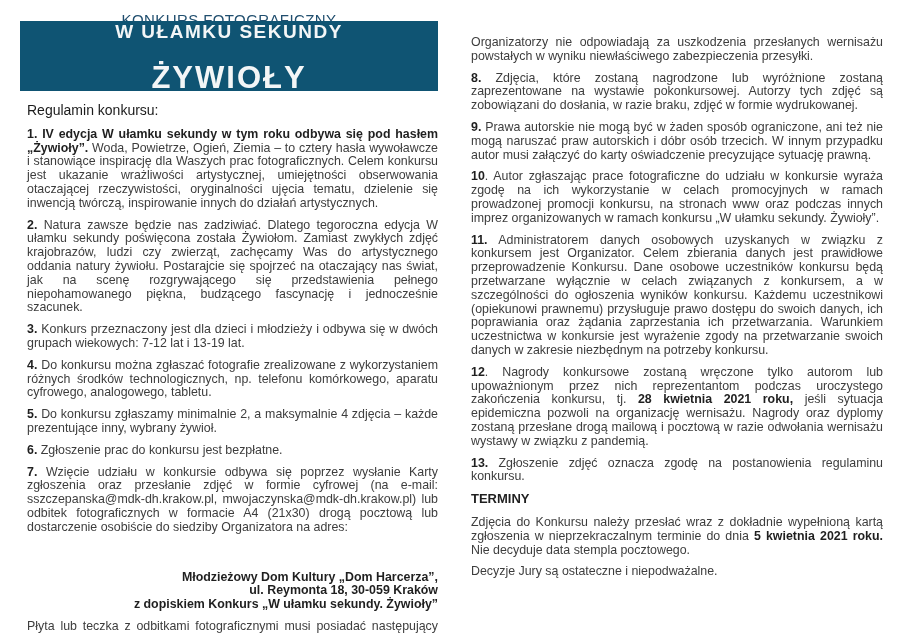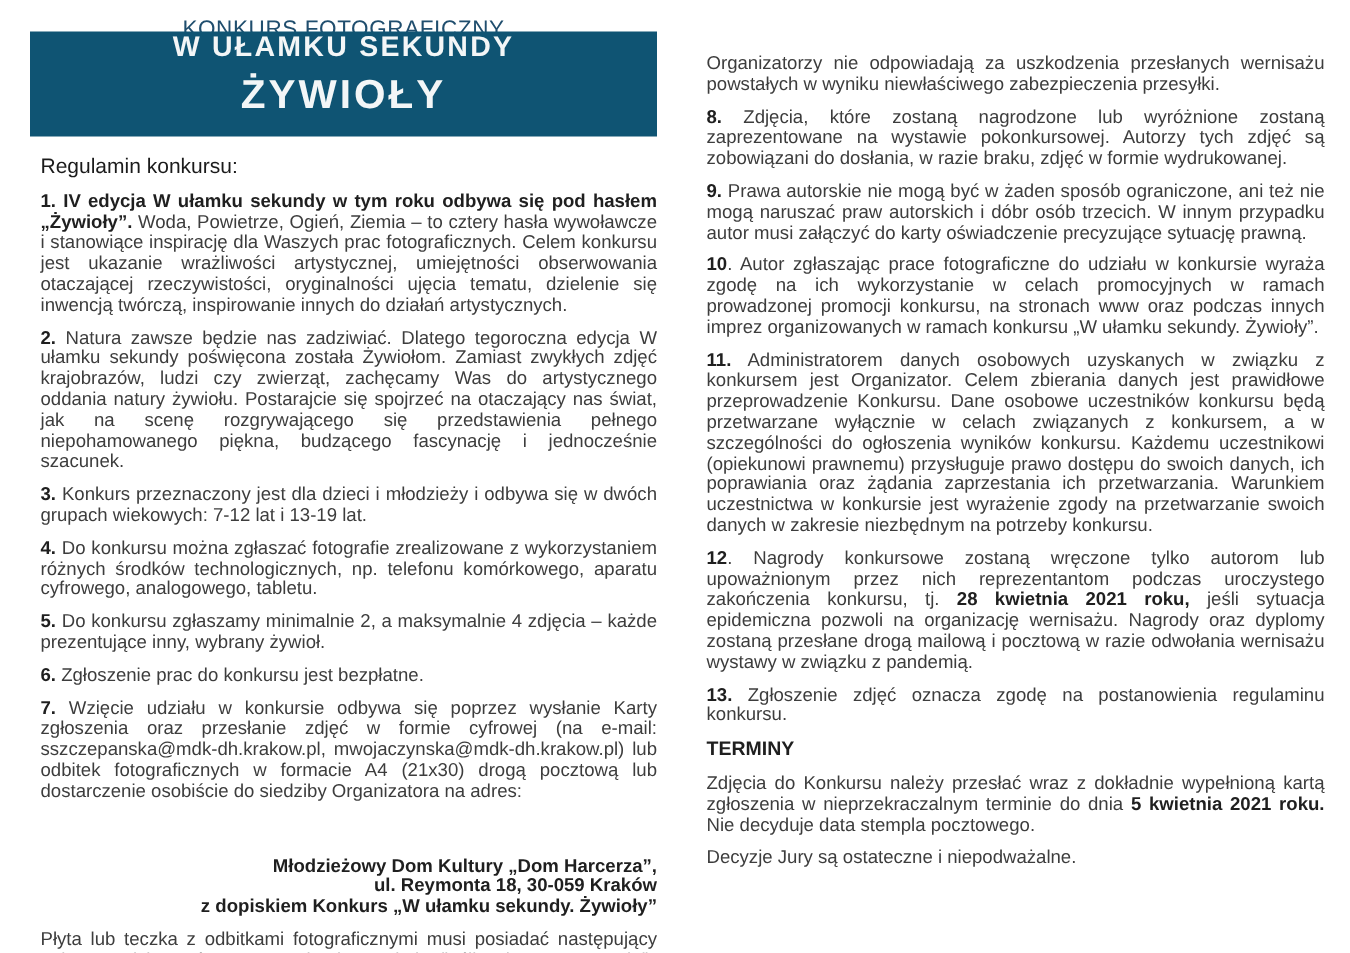--- a/index.html
+++ b/index.html
@@ -14,21 +14,21 @@
   }
   .kicker {
     position:absolute; top:11px; left:20px; width:418px;
     text-align:center; font-weight:normal; font-size:15px; letter-spacing:.4px;
   }
   .banner {
     position:absolute; top:21px; left:20px; width:418px; height:70px;
     text-align:center; display:flex; flex-direction:column; justify-content:flex-start;
   }
   .banner-line1 { font-weight:bold; font-size:19px; letter-spacing:1.5px; }
-  .banner-line2 { font-weight:bold; font-size:27px; letter-spacing:2px; margin-top:5px; }
+  .banner-line2 { font-weight:bold; font-size:31px; letter-spacing:2px; margin-top:17px; }
   .col {
     position:absolute; font-size:12.4px; line-height:13.8px; color:#3d3d3d;
     hyphens:auto; -webkit-hyphens:auto;
   }
   .col-left  { top:104px; left:27px;  width:411px; }
   .col-right { top:36px;  left:471px; width:412px; }
   h2.reg { font-size:14px; font-weight:normal; color:#1b1b1b; margin:0 0 10px; }
   h3.section { font-size:13px; font-weight:bold; color:#1b1b1b; margin:3px 0 10px; }
   p.para { text-align:justify; margin:0 0 8px; }
   p.center { text-align:right;margin-top:36px; }

